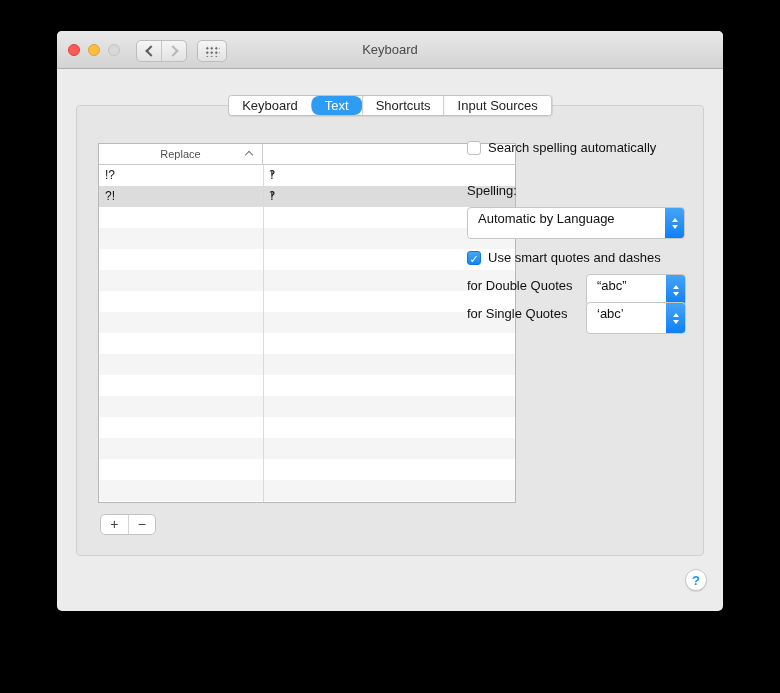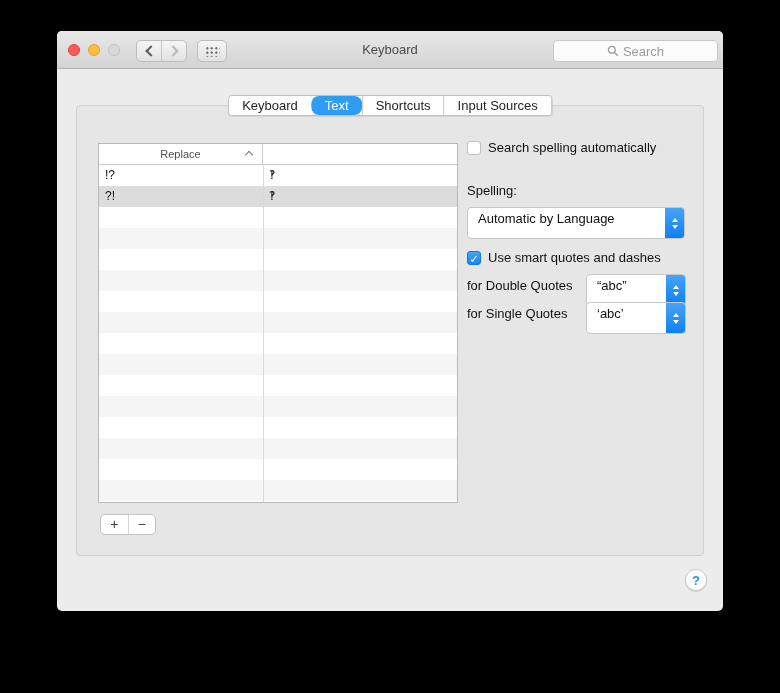--- a/index.html
+++ b/index.html
@@ -61,21 +61,21 @@
   }
   .tab + .tab { border-left:1px solid #c9c9c9; }
   .tab.selected { background:#2f9cf4; color:#fff; border-color:#2f9cf4;border-radius:8px; }
   
   .panel {
     position:absolute; left:19px; top:74px; width:628px; height:451px;
     background:#e6e6e6; border:1px solid #d0d0d0; border-radius:4px;
   }
   
   .table {
-    position:absolute; left:41px; top:112px; width:360px; height:360px;
+    position:absolute; left:41px; top:112px; width:418px; height:360px;
     background:#fff; border:1px solid #b9b9b9;
   }
   .thead { display:flex; height:21px; border-bottom:1px solid #cacaca; background:#fff; }
   .th {
     font-size:11px; color:#4f4f4f; text-align:center; line-height:20px; position:relative;
   }
   .th-replace { width:164px; border-right:1px solid #cacaca; }
   .th-with { flex:1; }
   .sortchev {
     position:absolute; right:10px; top:8px; width:6px; height:6px;
@@ -145,27 +145,20 @@
       <div class="navbtn">
         <span class="chev chev-back"></span>
       </div>
       <div class="navbtn">
         <span class="chev chev-fwd"></span>
       </div>
     </div>
     <div class="gridbtn">
       <div class="griddots"></div>
     </div>
-    <div class="searchfield">
-      <svg width="12" height="12" viewBox="0 0 12 12">
-        <circle cx="4.8" cy="4.8" r="3.4" fill="none" stroke="#9a9a9a" stroke-width="1.3"></circle>
-        <line x1="7.5" y1="7.5" x2="10.8" y2="10.8" stroke="#9a9a9a" stroke-width="1.3"></line>
-      </svg>
-      <span>Search</span>
-    </div>
   </div>
 
   <div class="tabbar">
     <div class="tab">Keyboard</div>
     <div class="tab selected">Text</div>
     <div class="tab">Shortcuts</div>
     <div class="tab">Input Sources</div>
   </div>
 
   <div class="panel"></div>

